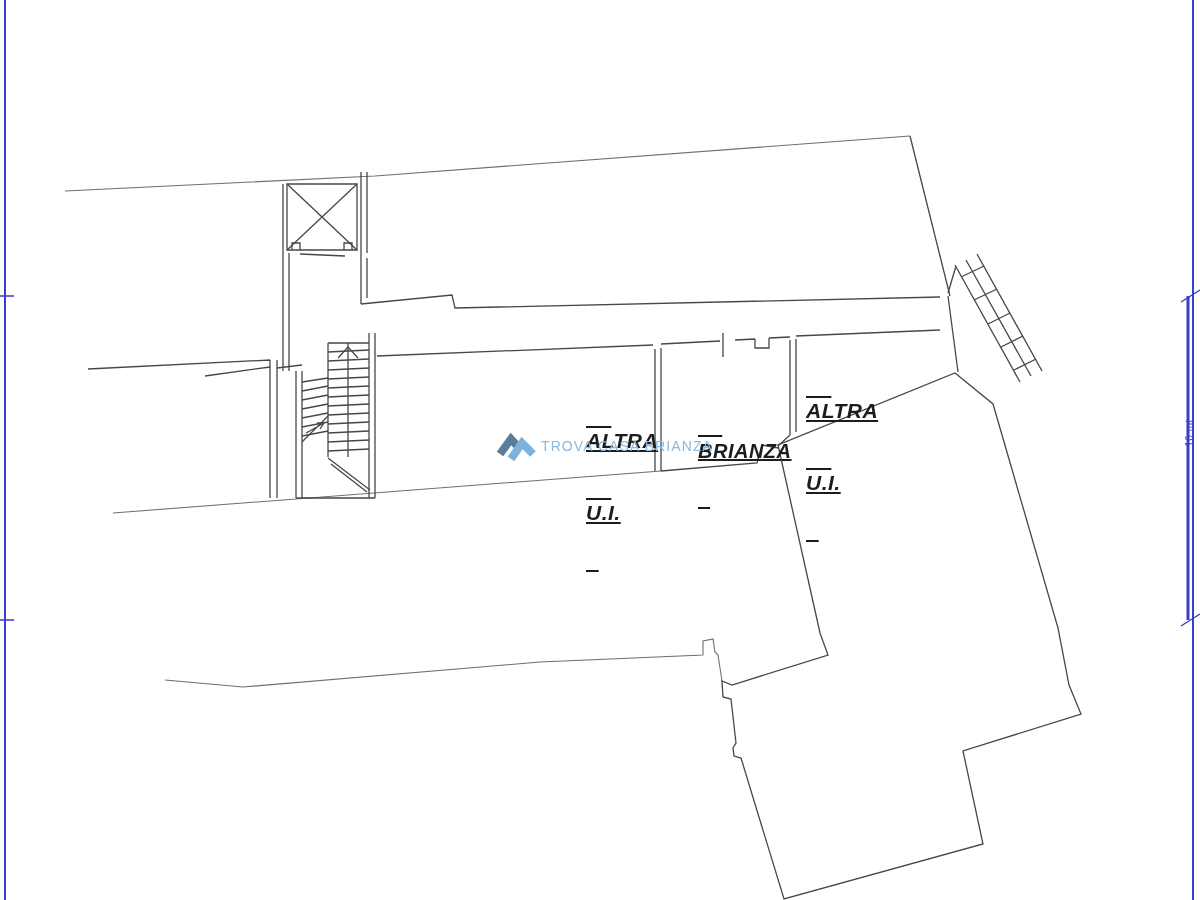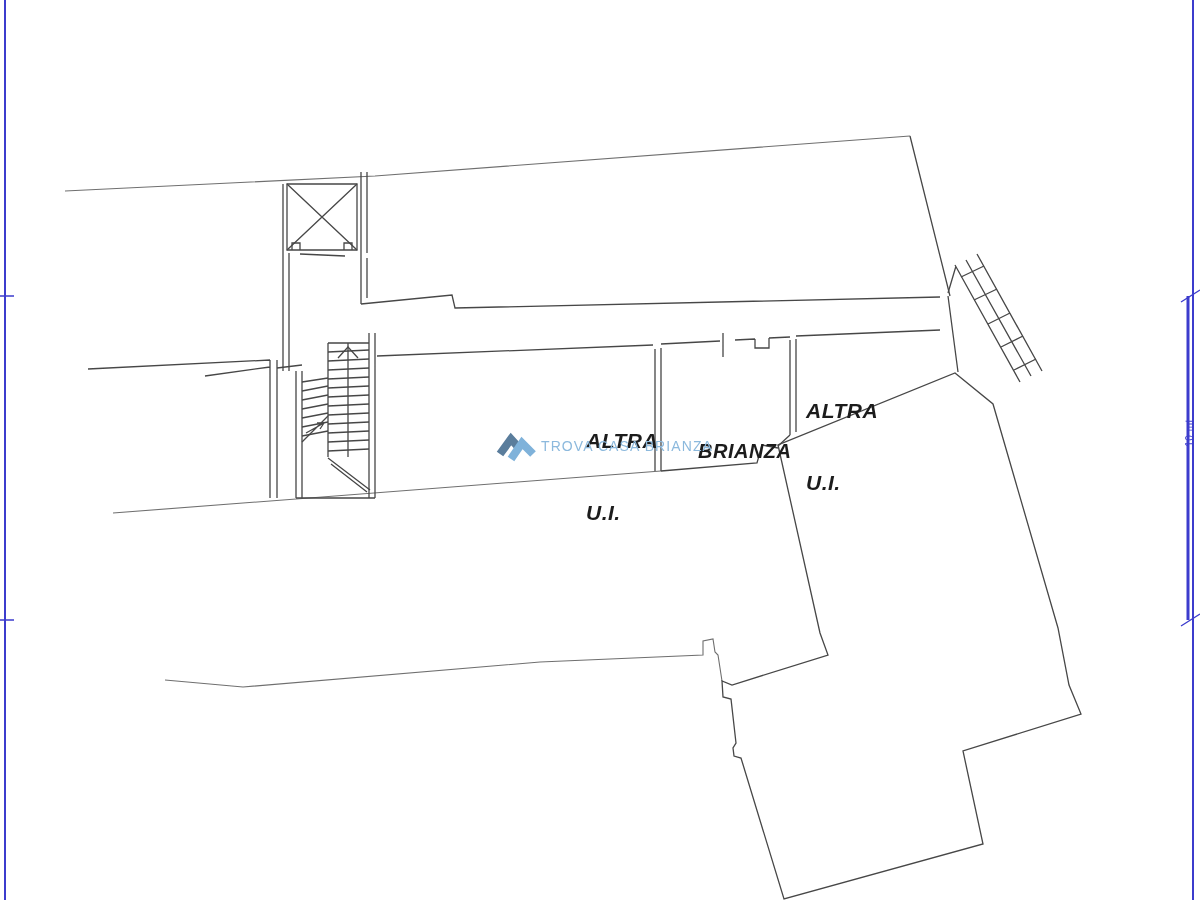--- a/index.html
+++ b/index.html
@@ -4,21 +4,21 @@
 <style>
   html,body{margin:0;padding:0;background:#ffffff;}
   .canvas{
     position:relative;width:1200px;height:900px;background:#ffffff;
     overflow:hidden;font-family:"Liberation Sans", sans-serif;
   }
   .plan-svg{position:absolute;left:0;top:0;}
   .room-label{
     position:absolute;color:#1c1c1c;font-style:italic;font-weight:bold;
     font-family:"Liberation Sans", sans-serif;line-height:24px;
-    letter-spacing:0.5px;white-space:pre;
+    letter-spacing:0.5px;white-space:pre;text-decoration:underline;
   }
   .room-label .l1,.room-label .l2{display:block;}
   .lbl-altra-left{left:586px;top:381px;font-size:21px;}
   .lbl-cantina{left:698px;top:391px;font-size:20px;}
   .lbl-altra-right{left:806px;top:351px;font-size:21px;}
   .watermark{position:absolute;left:494px;top:430px;width:230px;height:36px;}
   .watermark-text{
     position:absolute;left:47px;top:8px;font-size:14px;letter-spacing:1.1px;
     color:#8cb9dd;font-weight:normal;white-space:nowrap;
   }

